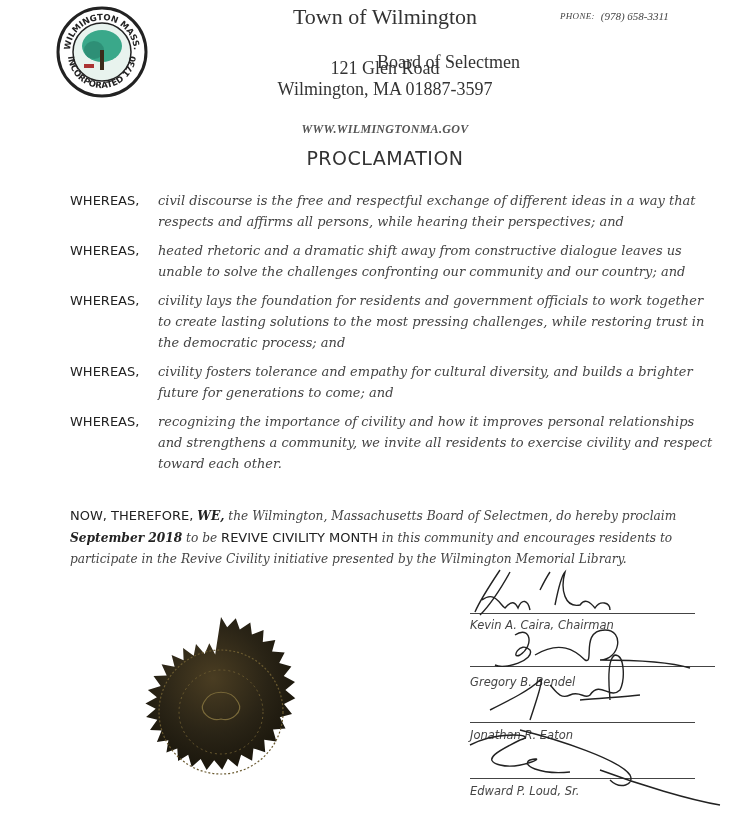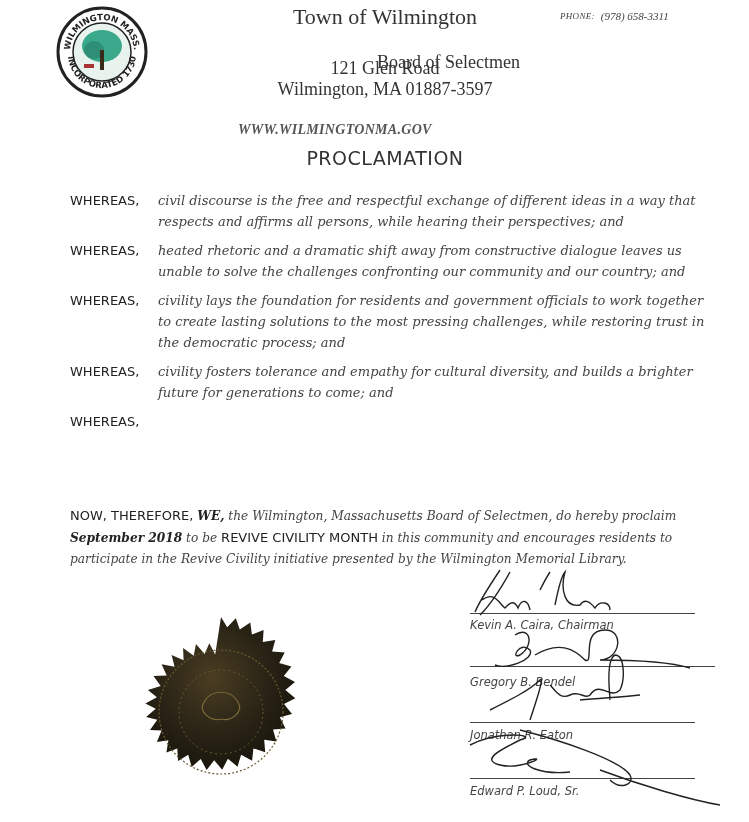--- a/index.html
+++ b/index.html
@@ -8,21 +8,21 @@
   .logo{left:56px;top:6px;width:92px;height:92px;}
   .hdr{left:250px;width:270px;text-align:center;font-family:"Liberation Serif",serif;color:#333;}
   .t1{top:4px;font-size:22px;}
   .t2{top:52px;font-size:18px;text-align:right;}
   .t3{top:58px;font-size:18px;}
   .t4{top:79px;font-size:18px;}
   .contact{left:560px;width:160px;font-family:"Liberation Serif",serif;font-style:italic;font-size:11px;color:#444;}
   .contact .row{display:flex;height:20px;align-items:center;}
   .contact .lbl{font-size:9px;letter-spacing:.3px;margin-right:6px;text-transform:uppercase;}
   .contact .num{width:90px;text-align:left;}
-  .web{left:238px;width:270px;top:122px;font-family:"Liberation Serif",serif;font-style:italic;font-weight:bold;font-size:14px;color:#555;letter-spacing:.3px;}
+  .web{left:250px;width:270px;top:122px;text-align:center;font-family:"Liberation Serif",serif;font-style:italic;font-weight:bold;font-size:12px;color:#555;letter-spacing:.3px;}
   .title{left:250px;width:270px;top:147px;text-align:center;font-family:"DejaVu Sans",sans-serif;font-size:19px;color:#333;letter-spacing:.5px;}
   .clauses{left:70px;top:193px;width:660px;font-family:"DejaVu Sans",sans-serif;font-size:13px;}
   .clause{display:flex;margin-bottom:11px;}
   .clause .kw{width:88px;flex:none;font-size:13px;color:#222;}
   .clause .txt{font-style:italic;font-family:"DejaVu Serif",serif;font-size:13px;line-height:21px;color:#444;width:560px;margin-top:-3px;}
   .now{left:70px;top:505px;width:640px;font-family:"DejaVu Serif",serif;font-style:italic;font-size:12.2px;line-height:21px;color:#444;}
   .now .caps{font-style:normal;font-family:"DejaVu Sans",sans-serif;font-size:13px;color:#222;}
   .now b{color:#222;}
   .sigline{left:470px;width:225px;height:1px;background:#444;}
   .signame{left:470px;font-family:"DejaVu Sans",sans-serif;font-style:italic;font-size:11.5px;color:#444;}
@@ -74,20 +74,21 @@
   <div class="clause">
       <span class="kw">WHEREAS,</span>
       <span class="txt">civility lays the foundation for residents and government officials to work together to create lasting solutions to the most pressing challenges, while restoring trust in the democratic process; and</span>
     </div>
   <div class="clause">
       <span class="kw">WHEREAS,</span>
       <span class="txt">civility fosters tolerance and empathy for cultural diversity, and builds a brighter future for generations to come; and</span>
     </div>
   <div class="clause">
       <span class="kw">WHEREAS,</span>
+      <span class="txt">recognizing the importance of civility and how it improves personal relationships and strengthens a community, we invite all residents to exercise civility and respect toward each other.</span>
     </div>
 </div>
 
 <div class="abs now"><span class="caps">NOW, THEREFORE,</span> <b>WE,</b><span> the Wilmington, Massachusetts Board of Selectmen, do hereby proclaim </span><b>September 2018</b><span> to be </span><span class="caps">REVIVE CIVILITY MONTH</span><span> in this community and encourages residents to participate in the Revive Civility initiative presented by the Wilmington Memorial Library.</span></div>
 
 <div class="abs sigline" style="top:613px"></div>
 <div class="abs signame" style="top:618px">Kevin A. Caira, Chairman</div>
 <div class="abs sigline" style="top:666px;width:245px"></div>
 <div class="abs signame" style="top:675px">Gregory B. Bendel</div>
 <div class="abs sigline" style="top:722px"></div>

